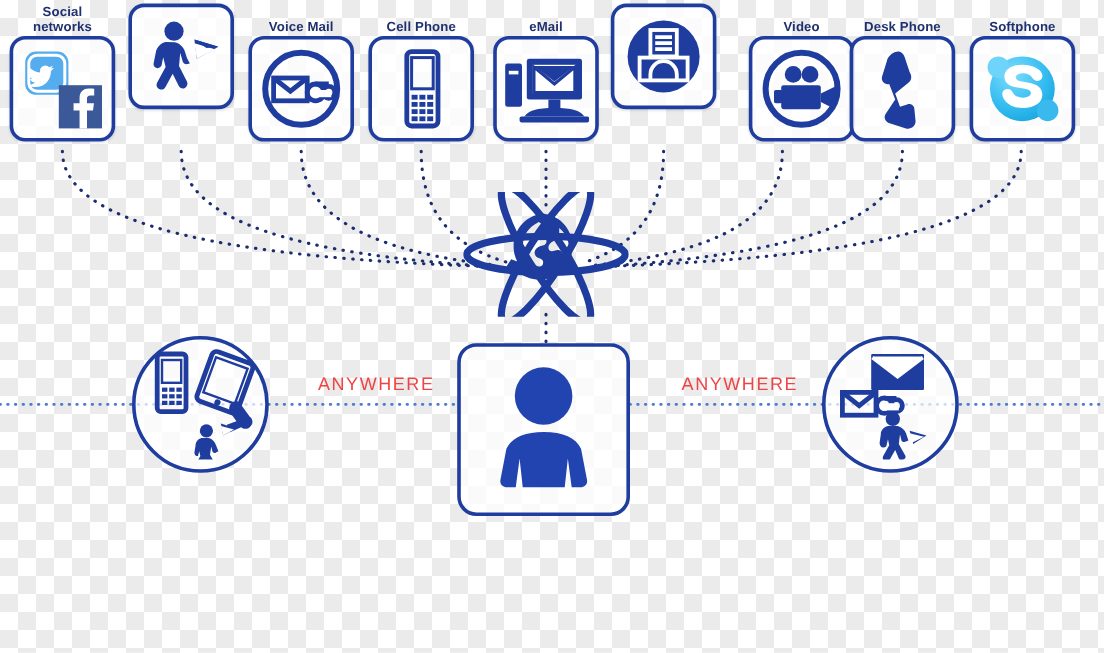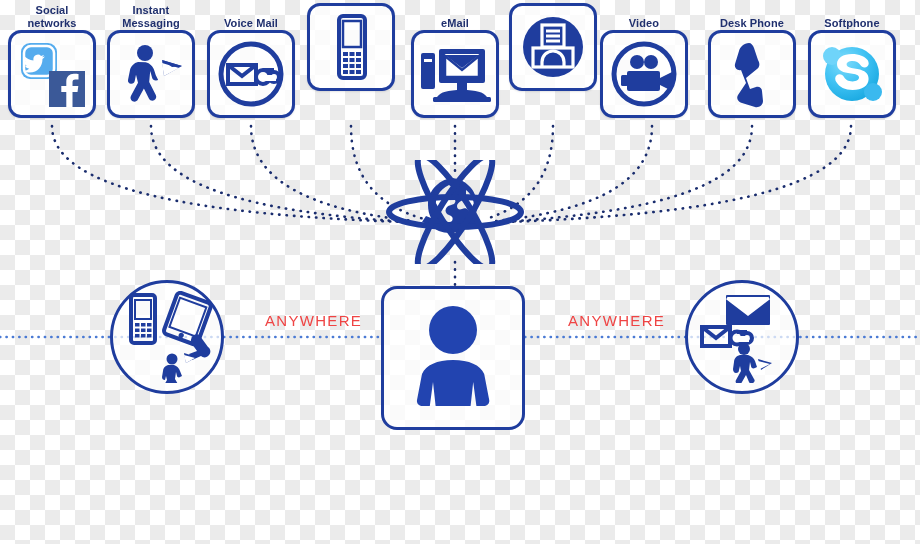--- a/index.html
+++ b/index.html
@@ -92,23 +92,20 @@
         <rect x="4" y="4" width="36" height="36" rx="9" fill="#55acee"></rect>
         <rect x="7" y="7" width="30" height="30" rx="7" fill="none" stroke="#ffffff" stroke-width="2.5"></rect>
         <path d="M30 16c-1.2.6-2.4.9-3.7 1.1 1.3-.8 2.3-2 2.8-3.5-1.2.7-2.6 1.3-4 1.6A6.3 6.3 0 0 0 14.4 20c0 .5 0 1 .1 1.4-5.2-.3-9.9-2.8-13-6.6-.5.9-.8 2-.8 3.1 0 2.2 1.1 4.1 2.8 5.2-1 0-2-.3-2.8-.8v.1c0 3 2.1 5.5 5 6.1-.5.1-1.1.2-1.7.2-.4 0-.8 0-1.2-.1.8 2.5 3.1 4.3 5.9 4.3-2.2 1.7-4.9 2.7-7.8 2.7-.5 0-1 0-1.5-.1 2.8 1.8 6.1 2.8 9.7 2.8 11.6 0 17.9-9.6 17.9-17.9v-.8c1.2-.9 2.3-2 3.1-3.2z" transform="translate(6 6) scale(0.72)" fill="#ffffff"></path>
         <rect x="32" y="32" width="36" height="36" fill="#3b5998"></rect>
         <path d="M55.5 68V53h5l.8-5.9h-5.8v-3.7c0-1.7.5-2.9 2.9-2.9h3.1V35c-.5-.1-2.4-.2-4.6-.2-4.5 0-7.6 2.8-7.6 7.9v4.4h-5V53h5v15z" fill="#ffffff"></path>
       </svg>
     </div>
   </div>
 
   <div class="tile-wrap" style="left:107px;top:3px;">
-    <div class="tile-label">
-      <span><span>Instant</span><br><span>Messaging</span></span>
-    </div>
     <div class="tile">
       <svg width="66" height="66" viewBox="0 0 66 66">
         <g fill="#1f3d9e">
           <circle cx="27" cy="12" r="8"></circle>
           <path d="M20 21c-4 1-7 4-8 8l-2 10c-.4 2 1 3.6 3 3.8 1.9.2 3.5-1.1 3.8-3l1.2-6 2 8-7 13c-1.1 2-.4 4.4 1.6 5.4 2 1 4.3.3 5.3-1.7l6-11 5 10c1 2 3.3 2.8 5.2 1.8s2.7-3.4 1.7-5.3l-6.6-13 1-11 2 7c.5 1.7 2.2 2.7 4 2.4l2-.5-2.4-4.6-1.6-5c-1.2-4-4.4-7-8.5-8z"></path>
           <path d="M44 19l20 6-18 10-2-16z"></path>
           <path d="M44 22l17 5-15 8z" fill="#ffffff"></path>
           <path d="M44 19l20 6-10 1-10-7z"></path>
         </g>
       </svg>
@@ -126,20 +123,23 @@
         <path d="M12 26l14 11 14-11" fill="none" stroke="#1f3d9e" stroke-width="4"></path>
         <circle cx="47" cy="38" r="7" fill="none" stroke="#1f3d9e" stroke-width="4"></circle>
         <circle cx="58" cy="38" r="5" fill="none" stroke="#1f3d9e" stroke-width="4"></circle>
         <rect x="45" y="36" width="15" height="6" fill="#ffffff"></rect>
         <path d="M47 31h11" stroke="#1f3d9e" stroke-width="4"></path>
       </svg>
     </div>
   </div>
 
   <div class="tile-wrap" style="left:307px;top:3px;">
+    <div class="tile-label">
+      <span>Cell Phone</span>
+    </div>
     <div class="tile">
       <svg width="70" height="70" viewBox="0 0 70 70">
         <rect x="23" y="4" width="26" height="62" rx="4" fill="none" stroke="#1f3d9e" stroke-width="4"></rect>
         <rect x="27" y="9" width="18" height="26" fill="none" stroke="#1f3d9e" stroke-width="2.5"></rect>
         <g fill="#1f3d9e">
           <rect x="27" y="40" width="5" height="4"></rect>
             <rect x="33.5" y="40" width="5" height="4"></rect>
             <rect x="40" y="40" width="5" height="4"></rect>
           <rect x="27" y="46" width="5" height="4"></rect>
             <rect x="33.5" y="46" width="5" height="4"></rect>
@@ -183,21 +183,21 @@
         <g fill="none" stroke="#ffffff" stroke-width="3.2">
           <rect x="24" y="13" width="22" height="22"></rect>
           <path d="M28 19h14M28 24h14M28 29h14"></path>
           <rect x="15" y="36" width="40" height="19"></rect>
           <path d="M24 55v-5a11 11 0 0 1 22 0v5"></path>
         </g>
       </svg>
     </div>
   </div>
 
-  <div class="tile-wrap" style="left:584px;top:3px;padding-left:16px;">
+  <div class="tile-wrap" style="left:608px;top:3px;padding-left:16px;">
     <div class="tile-label">
       <span>Video</span>
     </div>
     <div class="tile">
       <svg width="70" height="70" viewBox="0 0 70 70">
         <circle cx="35" cy="35" r="30" fill="none" stroke="#1f3d9e" stroke-width="5"></circle>
         <g fill="#1f3d9e">
           <circle cx="28" cy="23" r="7"></circle>
           <circle cx="42" cy="23" r="7"></circle>
           <rect x="18" y="32" width="33" height="20" rx="2"></rect>

